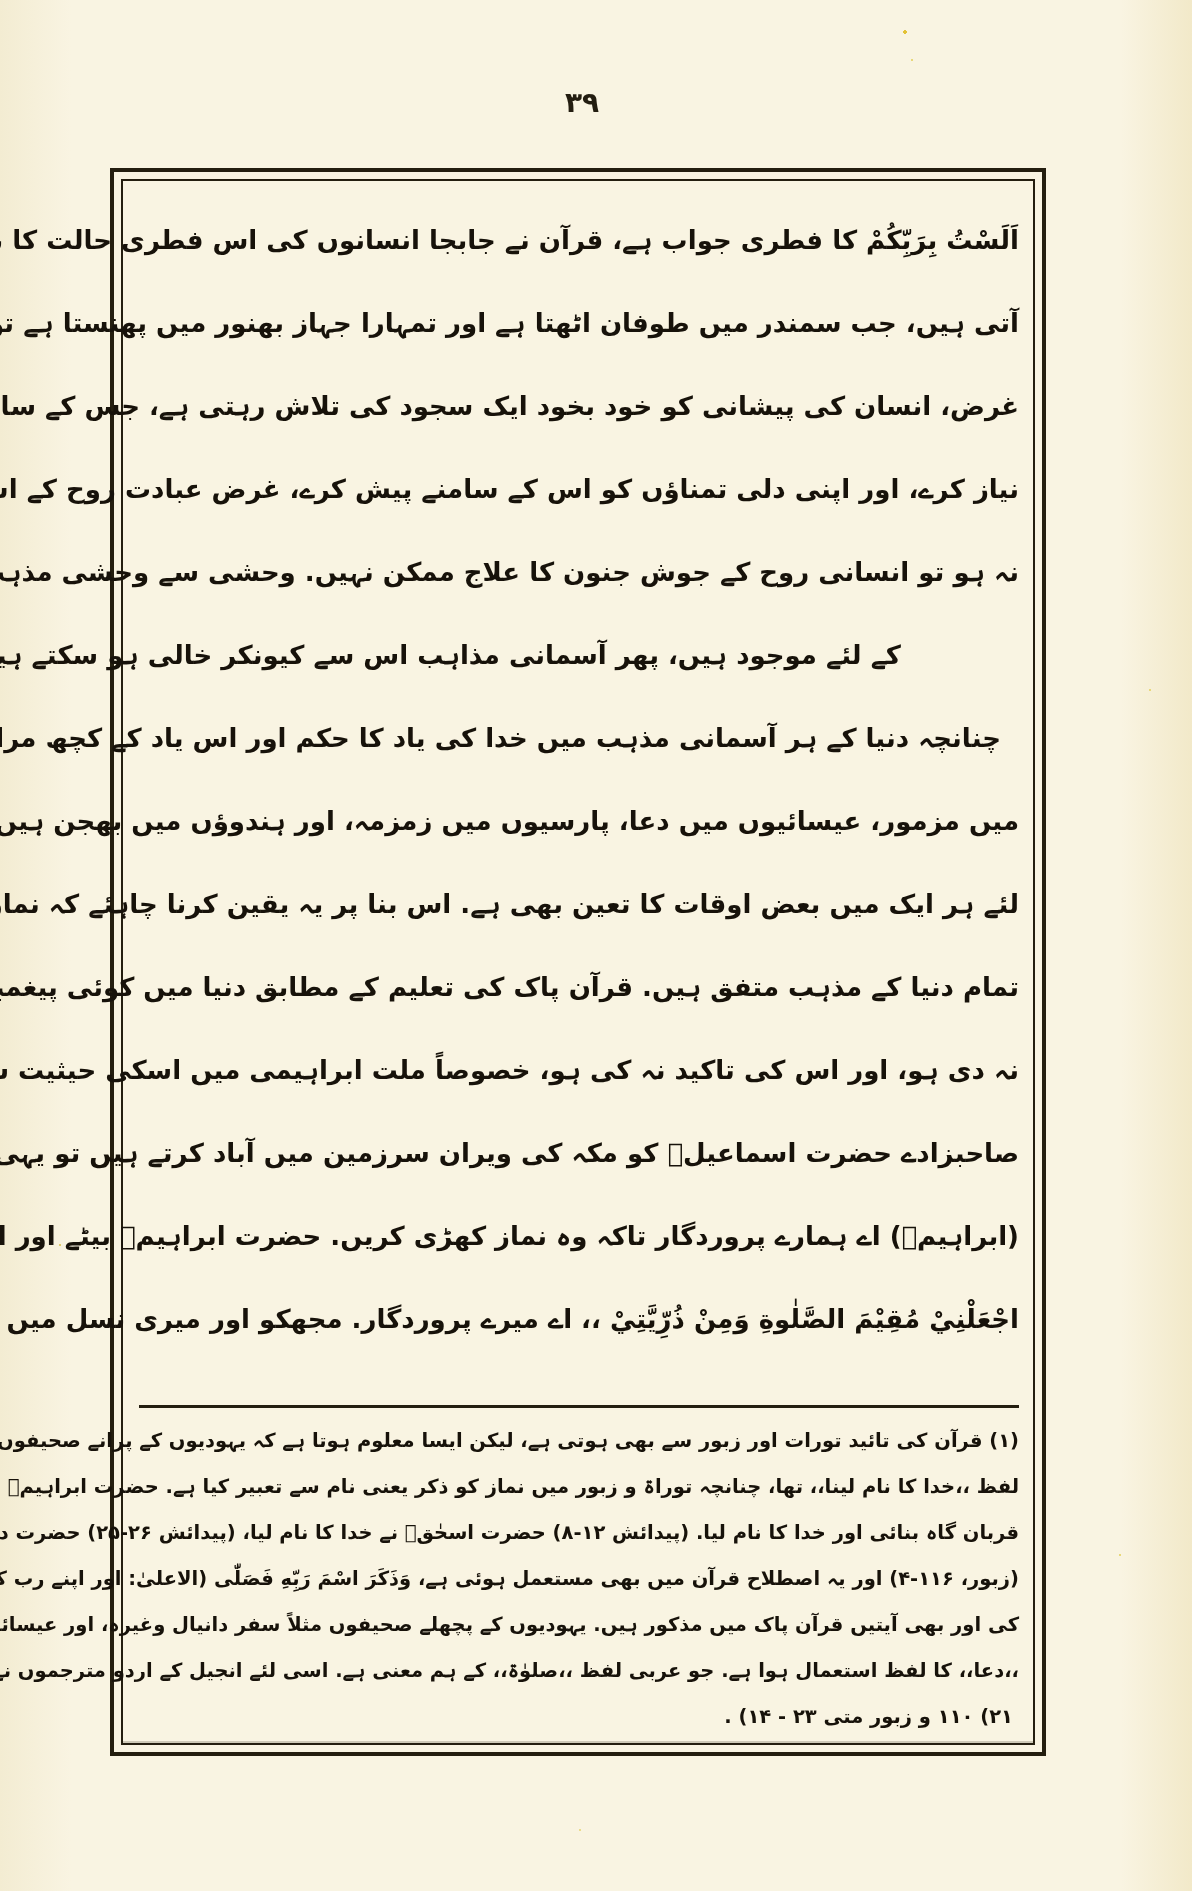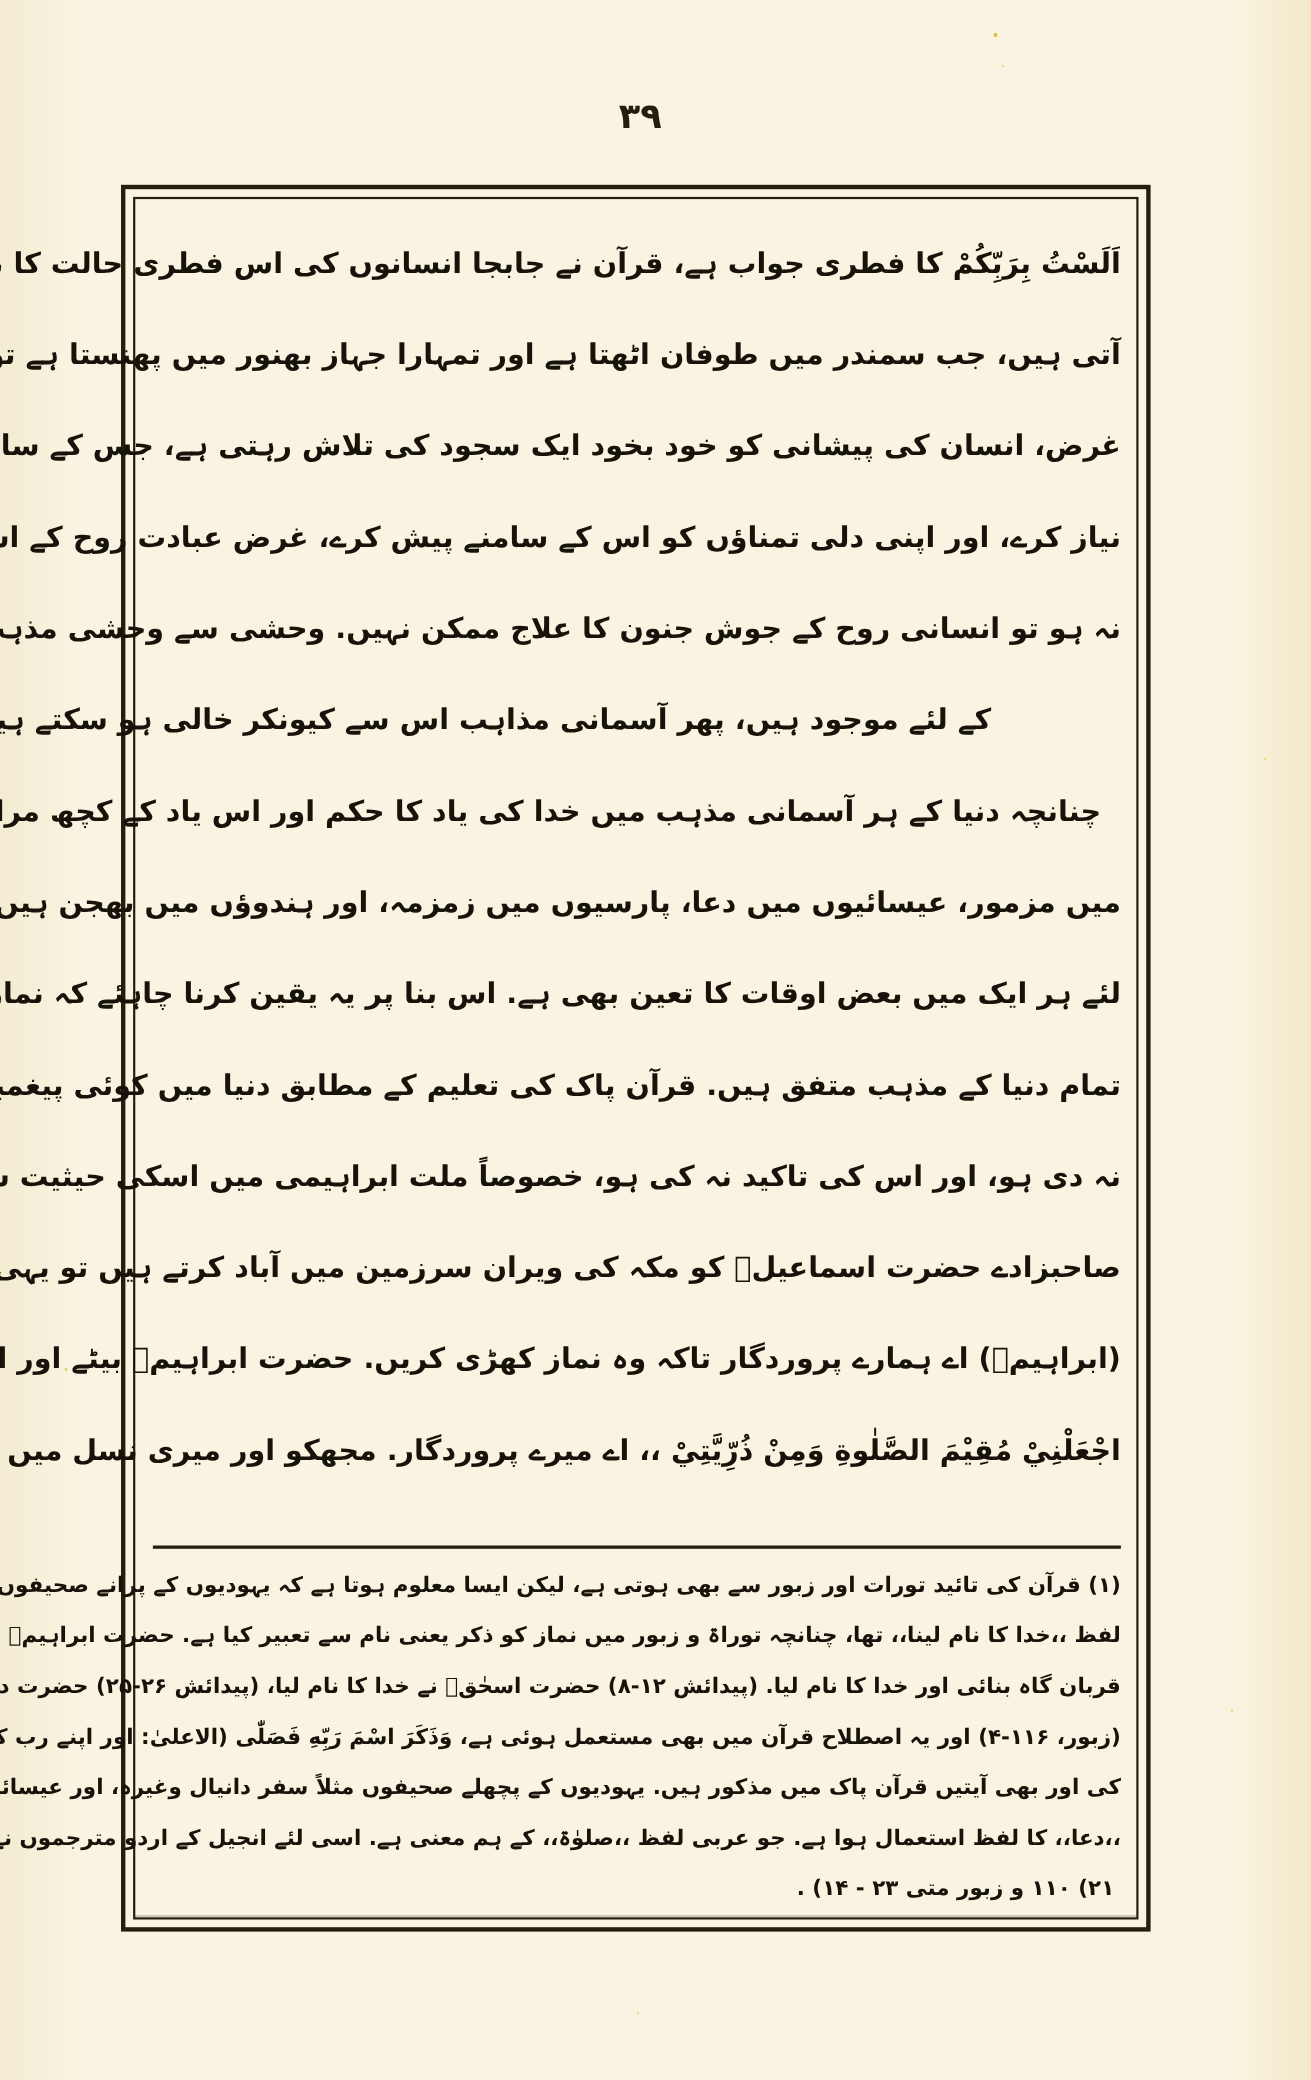--- a/index.html
+++ b/index.html
@@ -15,21 +15,21 @@
       radial-gradient(circle 2px at 1120px 1555px, #e8d87a 60%, transparent 62%),
       radial-gradient(circle 2px at 580px 1830px, #eadc8c 60%, transparent 62%),
       linear-gradient(90deg, #f3ecd2 0%, #f9f4e2 6%, #f9f4e2 94%, #f2e9c9 100%);
     font-family:"DejaVu Sans", sans-serif;
     color:#1b160c;
     overflow:hidden;
   }
   .page-number{
     position:absolute;top:86px;left:0;width:1164px;
     text-align:center;
-    font-size:32px;font-weight:bold;color:#231d10;
+    font-size:28px;font-weight:bold;color:#231d10;
     letter-spacing:2px;
   }
   .frame-outer{
     position:absolute;left:110px;top:168px;width:936px;height:1588px;
     border:4px solid #241e0f;
     box-sizing:border-box;
   }
   .frame-inner{
     position:absolute;left:7px;top:7px;right:7px;bottom:7px;
     border:2px solid #241e0f;

